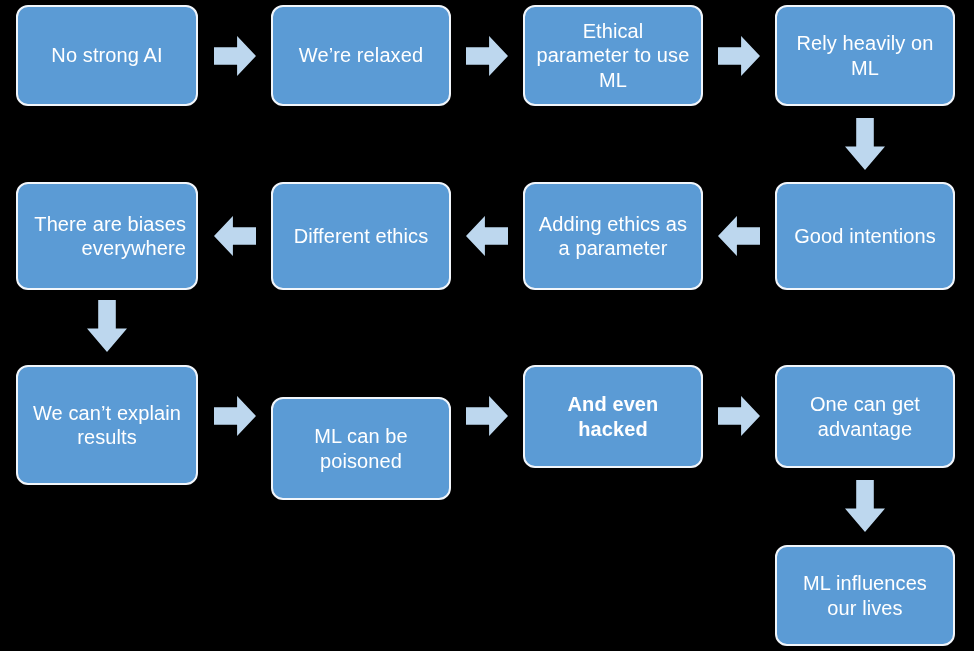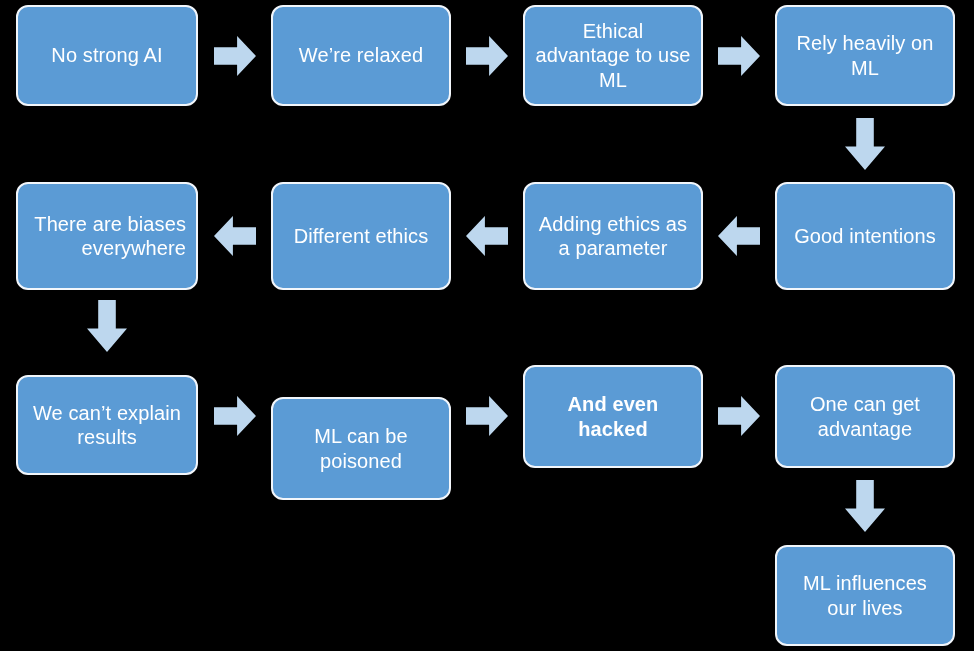--- a/index.html
+++ b/index.html
@@ -68,38 +68,38 @@
     <div class="arrow right" title="ml-poisoned → and-even-hacked" aria-label="c10" style="left: 466px; top: 396px; width: 42px; height: 40px; background: rgb(189, 215, 238);"></div>
     <div class="arrow right" title="and-even-hacked → one-can-get-adv" aria-label="c11" style="left: 718px; top: 396px; width: 42px; height: 40px; background: rgb(189, 215, 238);"></div>
     <div class="arrow down" title="one-can-get-adv → ml-influences-lives" aria-label="c12" style="left: 845px; top: 480px; width: 40px; height: 52px; background: rgb(189, 215, 238);"></div>
     <div class="node" style="left: 16px; top: 5px; width: 182px; height: 101px; background: rgb(91, 155, 213); border-color: rgb(242, 246, 251); color: rgb(255, 255, 255);">
       <span class="label">No strong AI</span>
     </div>
     <div class="node" style="left: 271px; top: 5px; width: 180px; height: 101px; background: rgb(91, 155, 213); border-color: rgb(242, 246, 251); color: rgb(255, 255, 255);">
       <span class="label">We’re relaxed</span>
     </div>
     <div class="node" style="left: 523px; top: 5px; width: 180px; height: 101px; background: rgb(91, 155, 213); border-color: rgb(242, 246, 251); color: rgb(255, 255, 255);">
-      <span class="label">Ethical advantage to use ML</span>
+      <span class="label">Ethical parameter to use ML</span>
     </div>
     <div class="node" style="left: 775px; top: 5px; width: 180px; height: 101px; background: rgb(91, 155, 213); border-color: rgb(242, 246, 251); color: rgb(255, 255, 255);">
       <span class="label">Rely heavily on ML</span>
     </div>
     <div class="node" style="left: 775px; top: 182px; width: 180px; height: 108px; background: rgb(91, 155, 213); border-color: rgb(242, 246, 251); color: rgb(255, 255, 255);">
       <span class="label">Good intentions</span>
     </div>
     <div class="node" style="left: 523px; top: 182px; width: 180px; height: 108px; background: rgb(91, 155, 213); border-color: rgb(242, 246, 251); color: rgb(255, 255, 255);">
       <span class="label">Adding ethics as a parameter</span>
     </div>
     <div class="node" style="left: 271px; top: 182px; width: 180px; height: 108px; background: rgb(91, 155, 213); border-color: rgb(242, 246, 251); color: rgb(255, 255, 255);">
       <span class="label">Different ethics</span>
     </div>
     <div class="node" style="left: 16px; top: 182px; width: 182px; height: 108px; background: rgb(91, 155, 213); border-color: rgb(242, 246, 251); color: rgb(255, 255, 255); text-align: right;">
       <span class="label">There are biases everywhere</span>
     </div>
-    <div class="node" style="left: 16px; top: 375px; width: 182px; height: 100px; background: rgb(91, 155, 213); border-color: rgb(242, 246, 251); color: rgb(255, 255, 255);">
+    <div class="node" style="left: 16px; top: 365px; width: 182px; height: 120px; background: rgb(91, 155, 213); border-color: rgb(242, 246, 251); color: rgb(255, 255, 255);">
       <span class="label">We can’t explain results</span>
     </div>
     <div class="node" style="left: 271px; top: 365px; width: 180px; height: 103px; background: rgb(91, 155, 213); border-color: rgb(242, 246, 251); color: rgb(255, 255, 255); margin-top: 32px;">
       <span class="label">ML can be poisoned</span>
     </div>
     <div class="node" style="left: 523px; top: 365px; width: 180px; height: 103px; background: rgb(91, 155, 213); border-color: rgb(242, 246, 251); color: rgb(255, 255, 255); font-weight: bold;">
       <span class="label">And even hacked</span>
     </div>
     <div class="node" style="left: 775px; top: 365px; width: 180px; height: 103px; background: rgb(91, 155, 213); border-color: rgb(242, 246, 251); color: rgb(255, 255, 255);">
       <span class="label">One can get advantage</span>

